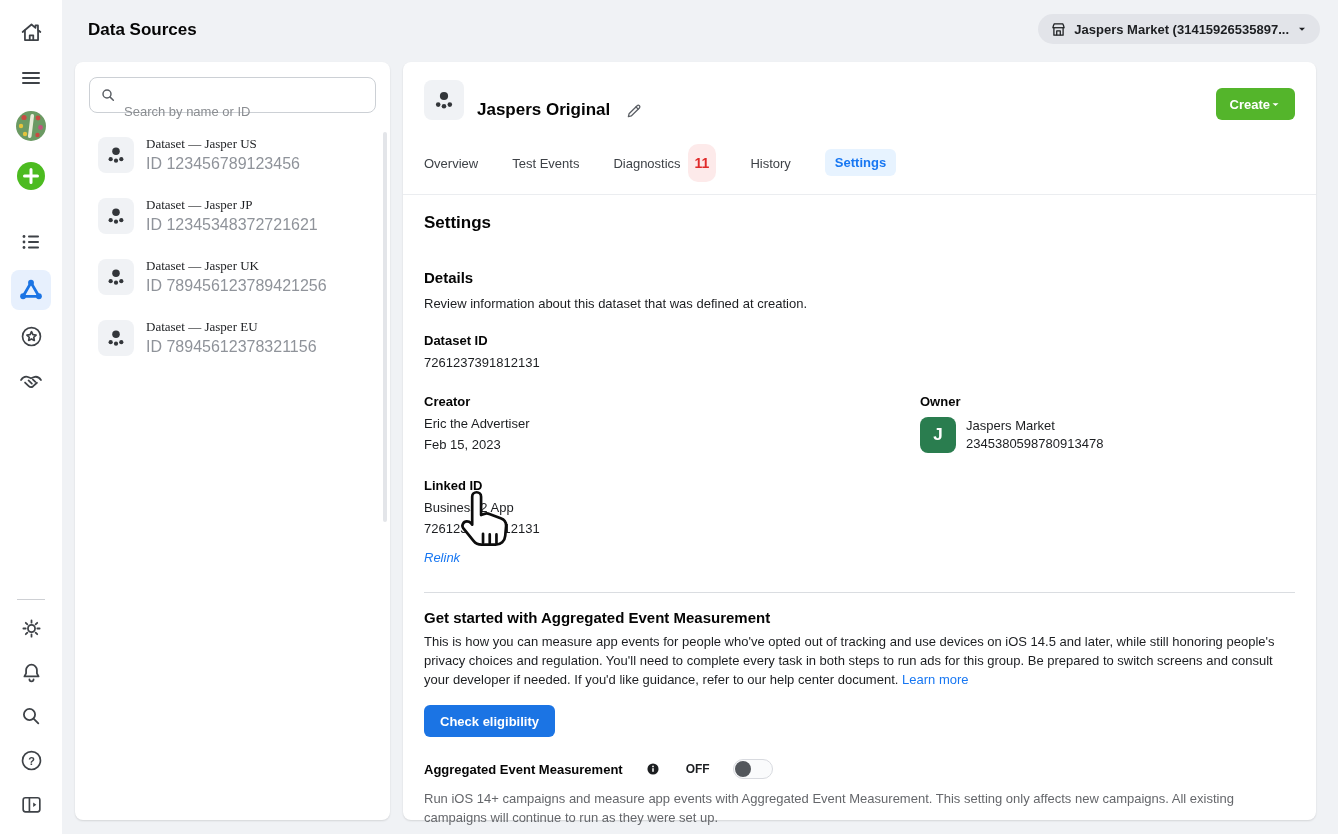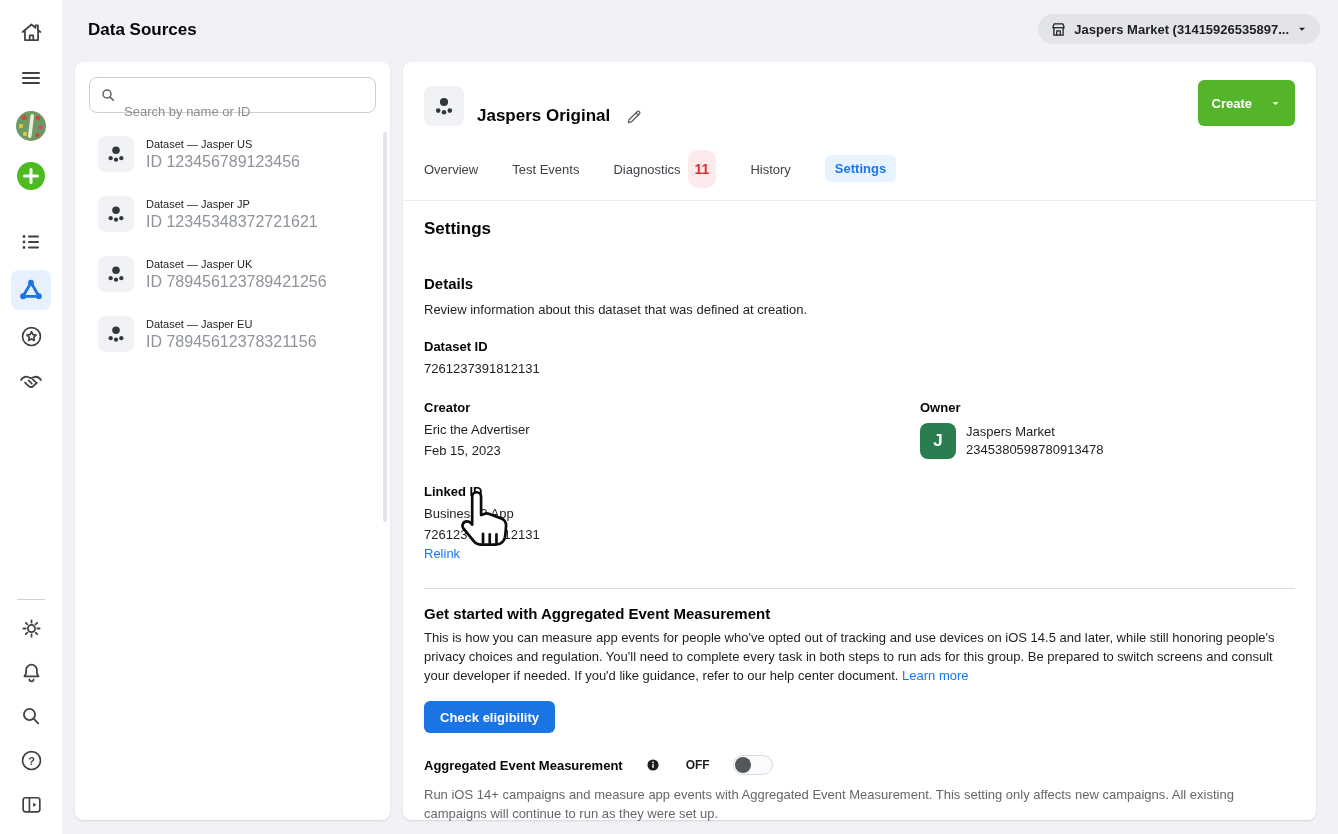--- a/index.html
+++ b/index.html
@@ -22,30 +22,30 @@
 
   
   .search-box { display:flex; align-items:center; gap:8px; height:36px; border:1px solid #ccd0d5; border-radius:8px; padding:0 10px; background:#fff; }
   .search-box input { border:none; outline:none; flex:1; font-size:13px; font-family:inherit; color:#b91c1c; background:transparent;margin-top:32px; }
   .search-box input::placeholder { color:#8a8d91; }
   .ds-list { margin-top:14px; display:flex; flex-direction:column; gap:6px; }
   .ds-row { display:flex; align-items:center; gap:12px; padding:9px 9px; border-radius:8px; cursor:pointer; }
   .ds-row.selected { background:#e7f0fd; }
   .ds-ic { width:36px; height:36px; border-radius:8px; background:#f0f2f5; display:flex; align-items:center; justify-content:center; flex:none; }
   .ds-row.selected .ds-ic { background:#dbe5f3; }
-  .ds-name { font-size:11px; color:#1c1e21; }
+  .ds-name { font-size:13px; color:#1c1e21;font-family:Liberation Serif, serif; }
   .ds-id { font-size:16px; color:#8f939a; margin-top:3px; }
   .list-scrollbar { position:absolute; right:3px; top:70px; width:4px; height:390px; background:#e3e5e9; border-radius:2px; }
 
   
   .mc-head { display:flex; align-items:flex-end; gap:13px; }
   .mc-ic { width:40px; height:40px; border-radius:8px; background:#f0f2f5; display:flex; align-items:center; justify-content:center; }
   .mc-title { font-size:17px; font-weight:bold; color:#050505; }
   .pencil { margin-left:2px; cursor:pointer; display:flex; }
-  .create-btn { margin-left:auto; background:#54b52b; color:#fff; font-size:13px; font-weight:bold; border:none; border-radius:6px; height:46px; padding:0 14px; display:flex; align-items:center; gap:18px; cursor:pointer; font-family:inherit; }
+  .create-btn { margin-left:auto; background:#54b52b; color:#fff; font-size:13px; font-weight:bold; border:none; border-radius:6px; height:32px; padding:0 14px; display:flex; align-items:center; gap:0; cursor:pointer; font-family:inherit; }
 
   .tabs { display:flex; align-items:center; gap:34px; margin:16px -21px 0; padding:0 21px 0 21px; border-bottom:1px solid #ebedf0; }
   .tab { font-size:13px; color:#3e4247; padding:8px 0 12px; cursor:pointer; display:flex; align-items:center; gap:7px; }
   .tab .badge { background:#fdeaea; color:#e02b2b; font-size:14px; font-weight:bold; border-radius:10px; padding:11px 7px; }
   .tab.active { color:#1877f2; font-weight:600; padding:6px 10px; background:#e7f3ff; border-radius:6px; margin-bottom:6px; }
 
   .h-settings { font-size:17px; font-weight:bold; color:#050505; margin-top:18px; }
   .h-sub { font-size:15px; font-weight:bold; color:#050505; }
   .details-h { margin-top:36px; }
   .body-txt { font-size:13px; color:#1c1e21; line-height:19px; }
@@ -53,21 +53,21 @@
   .fld-label { font-size:13px; font-weight:bold; color:#050505; }
   .fld-val { font-size:13px; color:#1c1e21; margin-top:5px; line-height:19px; }
   .mt20 { margin-top:20px; }
   .two-col { display:flex; margin-top:22px; }
   .col-creator { width:496px; }
   .owner-row { display:flex; align-items:flex-start; gap:10px; margin-top:8px; }
   .owner-avatar { width:36px; height:36px; border-radius:8px; background:#2a7d4f; color:#fff; font-weight:bold; font-size:17px; display:flex; align-items:center; justify-content:center; }
   .owner-lines { font-size:13px; line-height:18px; color:#1c1e21; }
   .linked { margin-top:24px; }
   .link { color:#1877f2; font-size:13px; cursor:pointer; text-decoration:none; }
-  .relink { display:inline-block; margin-top:2px; }
+  .relink { display:inline-block; margin-top:12px;font-style:italic; }
   .divider { height:1px; background:#dadde1; margin-top:26px; }
   .hand-cursor { position:absolute; left:48px; top:428px; z-index:9; pointer-events:none; }
 
   .aem-h { margin-top:16px; }
   .aem-p { margin-top:6px; max-width:908px; }
   .check-btn { margin-top:16px; background:#1b74e4; color:#fff; font-size:13px; font-weight:bold; border:none; border-radius:6px; height:32px; padding:0 16px; cursor:pointer; font-family:inherit; display:inline-flex; align-items:center; }
   .toggle-row { margin-top:22px; display:flex; align-items:center; gap:23px; }
   .toggle-label { font-size:13px; font-weight:bold; color:#050505; }
   .toggle-state { font-size:12px; font-weight:bold; color:#1c1e21; margin-left:3px; }
   .toggle { width:40px; height:20px; border-radius:10px; background:#fafbfc; border:1px solid #d8dadf; position:relative; cursor:pointer; }

